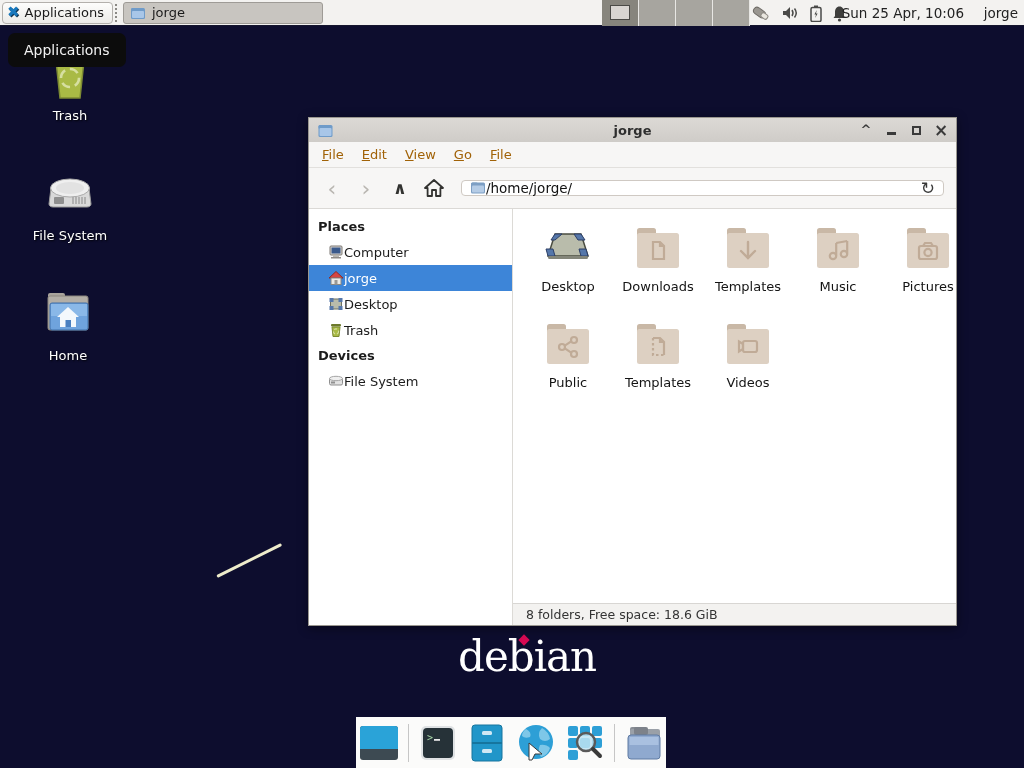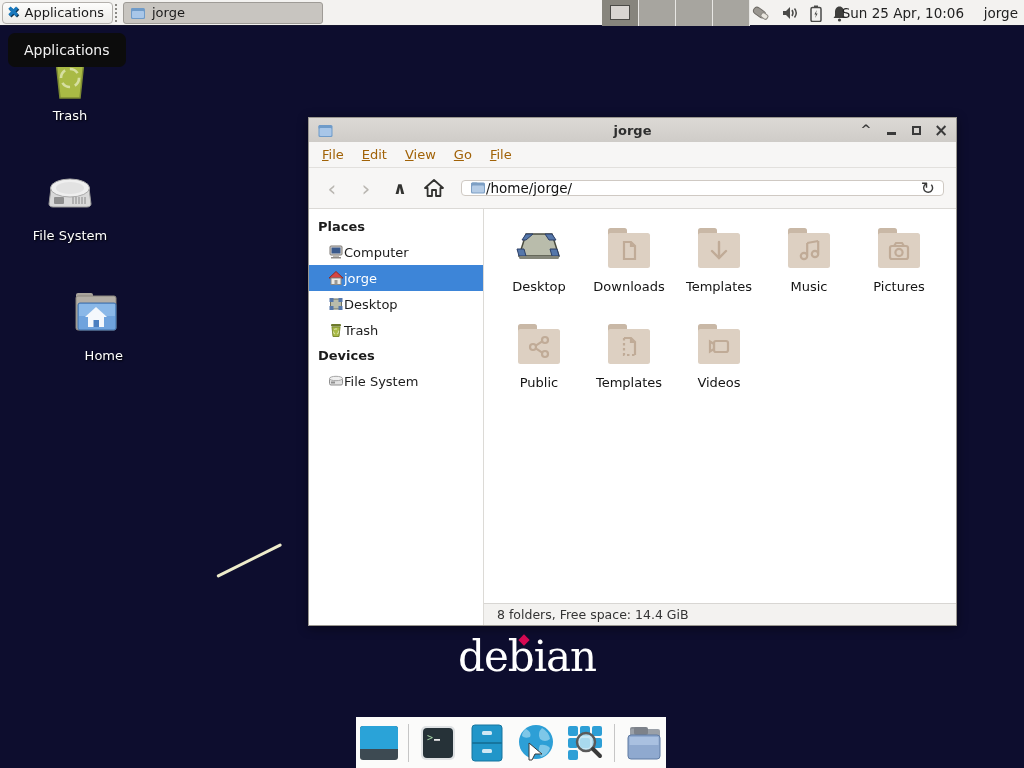--- a/index.html
+++ b/index.html
@@ -22,21 +22,21 @@
   .panel-user { position:absolute; right:6px; top:0; height:26px; display:flex; align-items:center; font-size:13.5px; color:#222; }
 
   
   .tooltip { position:absolute; left:8px; top:33px; background:#0c0c0c; color:#f2f2f2; font-size:14px; padding:9px 16px; border-radius:7px; z-index:60; }
 
   
   .dicon { position:absolute; width:110px; display:flex; flex-direction:column; align-items:center; gap:6px; }
   .dicon .dlabel { color:#fff; font-size:13px; text-shadow:1px 1px 2px #000; }
   .dicon-trash { left:15px; top:46px; }
   .dicon-fs   { left:15px; top:166px; }
-  .dicon-home { left:13px; top:286px;align-items:flex-end; }
+  .dicon-home { left:13px; top:286px; }
 
   
   .stray-line { position:absolute; left:217px; top:575px; width:72px; height:3px; background:#eeeccb; border-radius:2px; transform:rotate(-26.5deg); transform-origin:0 50%; }
 
   
   .debian { position:absolute; left:458px; top:632px; font-family:"DejaVu Serif","Liberation Serif",serif; font-size:42px; color:#fff; letter-spacing:-1px; }
   .debian .dot-cover { position:absolute; left:61px; top:5px; width:8px; height:8px; background:#0d0d2e; }
   .debian .diamond { position:absolute; left:62px; top:4px; width:8px; height:8px; background:#d70a53; transform:rotate(45deg); }
 
   
@@ -61,21 +61,21 @@
 
   .toolbar { height:41px; background:#f7f6f5; display:flex; align-items:center; padding:0 12px 0 8px; border-bottom:1px solid #dbd9d6; gap:4px; flex:0 0 auto; }
   .navbtn { width:30px; height:30px; display:flex; align-items:center; justify-content:center; font-size:22px; }
   .navbtn.disabled { color:#b9b6b1; }
   .navbtn.enabled { color:#323230; }
   .pathbar { flex:1; height:16px; margin-left:8px; background:#fff; border:1px solid #cfc9c3; border-radius:4px; display:flex; align-items:center; padding:0 8px; gap:0; }
   .pathbar .ptext { flex:1; font-size:13.5px; color:#111; }
   .reload { font-size:17px; color:#3a3a3a; }
 
   .content { flex:1; display:flex; min-height:0; }
-  .sidebar { width:175px; background:#fff; border-right:1px solid #dcdad6; padding-top:5px; flex:0 0 auto; }
+  .sidebar { width:204px; background:#fff; border-right:1px solid #dcdad6; padding-top:5px; flex:0 0 auto; }
   .side-header { font-weight:bold; font-size:13px; color:#1c1c1c; padding:5px 8px 5px 9px; }
   .side-row { height:26px; display:flex; align-items:center; gap:0; padding-left:19px; font-size:13px; color:#1c1c1c; }
   .side-row.selected { background:#3d85d8; color:#fff; }
   .side-row svg { flex:0 0 auto; }
 
   .mainpane { flex:1; display:flex; flex-direction:column; background:#fff; min-width:0; }
   .filegrid { flex:1; padding:15px 8px 0 10px; display:grid; grid-template-columns:repeat(5,90px); grid-auto-rows:96px; justify-content:start; }
   .fcell { width:90px; display:flex; flex-direction:column; align-items:center; gap:7px; }
   .fcell .flabel { font-size:13px; color:#141414; }
   .statusbar { height:22px; background:#f3f2f0; border-top:1px solid #d8d6d3; display:flex; align-items:center; padding-left:13px; font-size:12.5px; color:#343434; flex:0 0 auto; }
@@ -395,21 +395,21 @@
             <g stroke="#c0ab97" stroke-width="2.2" fill="none">
               <rect x="20" y="21" width="14" height="11" rx="2"></rect>
               <polygon points="20,24 16,21.5 16,31.5 20,29"></polygon>
             </g>
           </svg>
           <span class="flabel">Videos</span>
         </div>
 
       </div>
       <div class="statusbar">
-        <span>8 folders, Free space: 14.4 GiB</span>
+        <span>8 folders, Free space: 18.6 GiB</span>
       </div>
     </div>
   </div>
 </div>
 
 <div class="dock">
   <div class="dock-item">
     <svg width="38" height="34" viewBox="0 0 38 34">
       <rect x="0" y="0" width="38" height="34" rx="3" fill="#3d4a52"></rect>
       <rect x="0" y="0" width="38" height="23" rx="3" fill="#2aa3d8"></rect>

